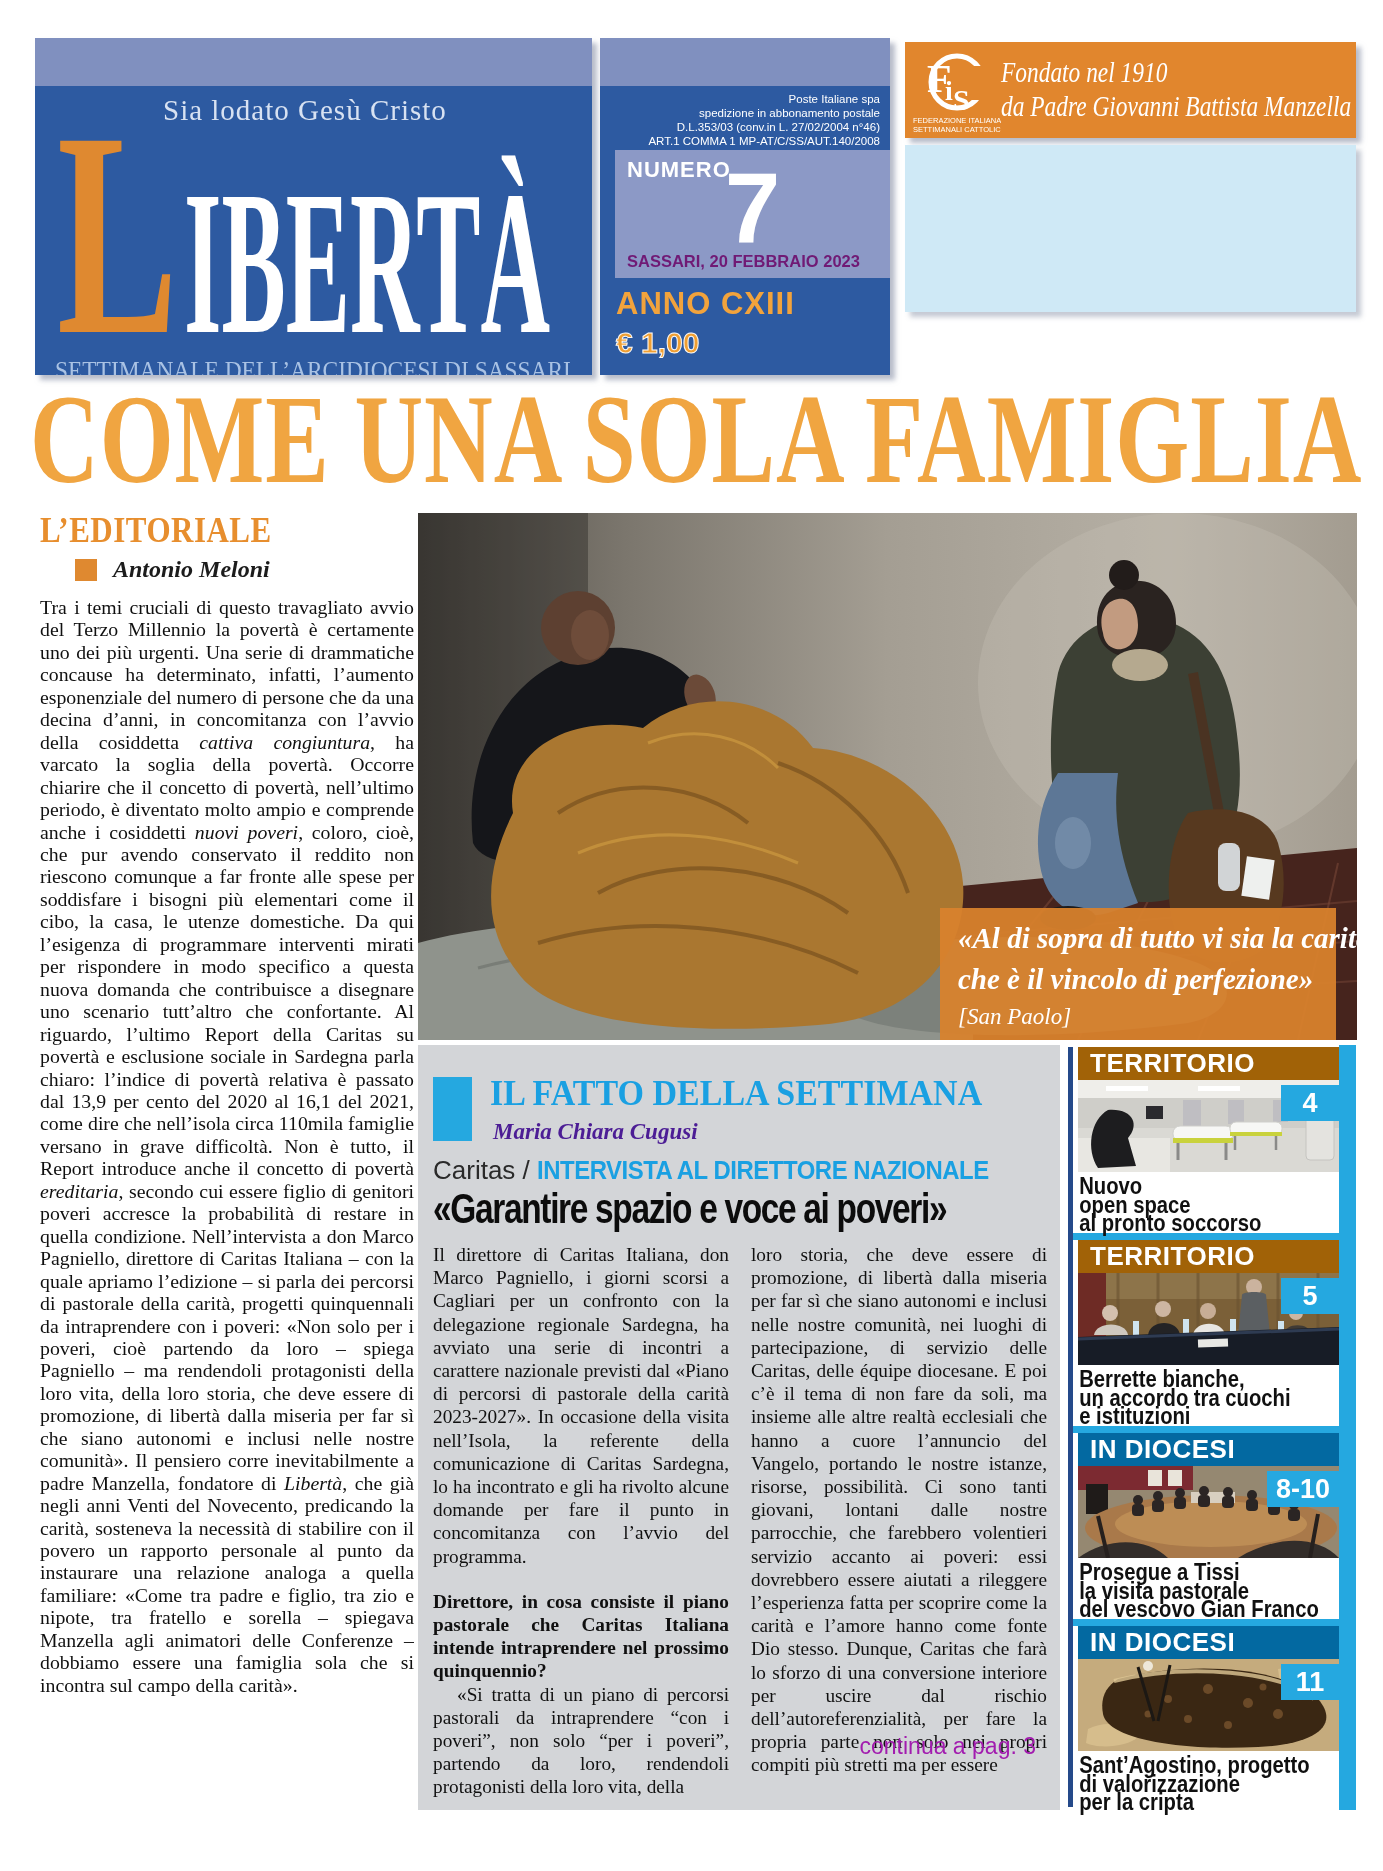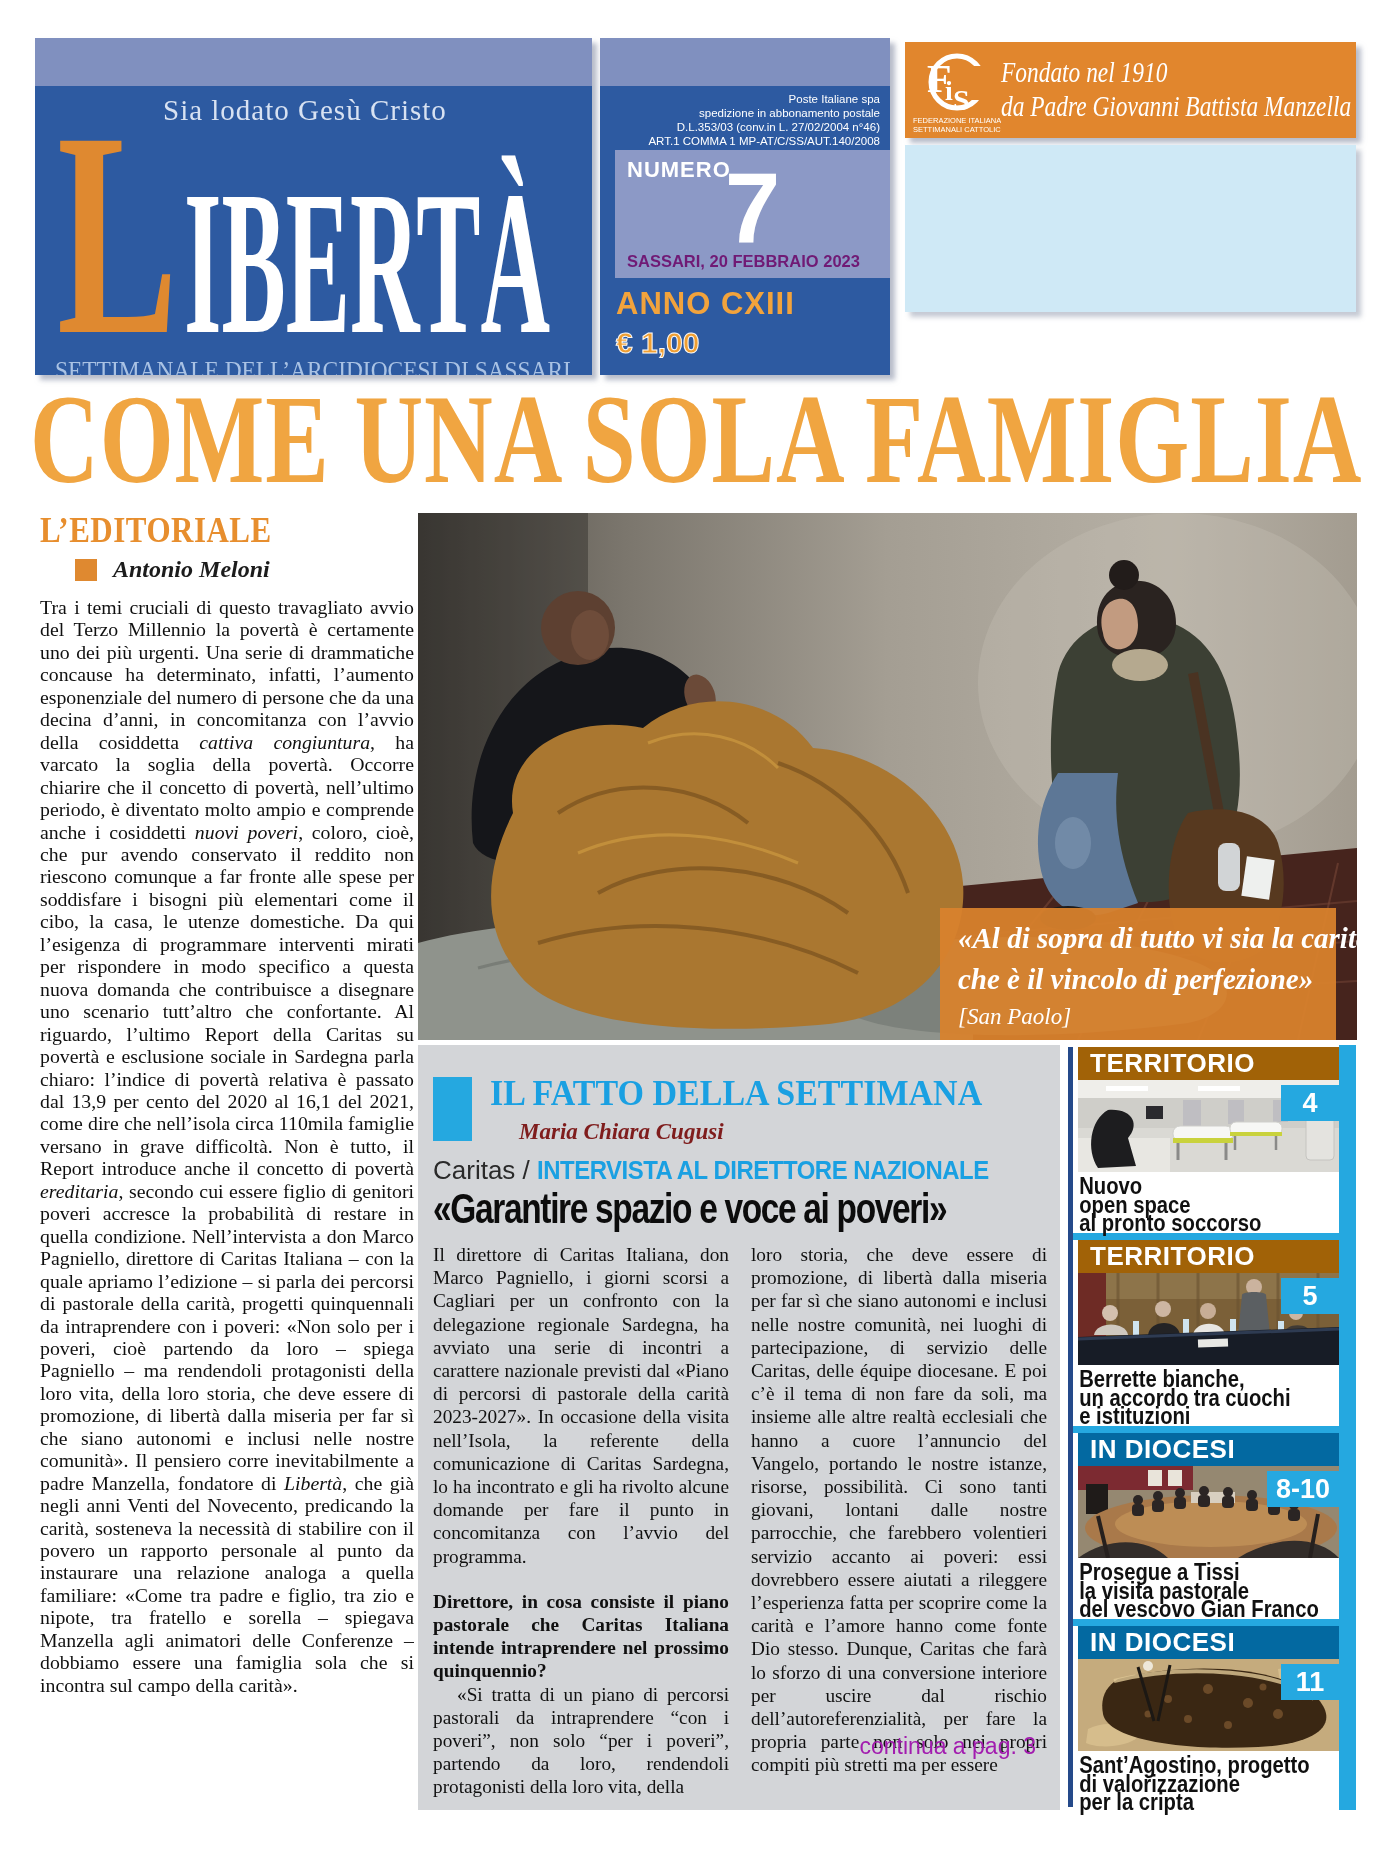--- a/index.html
+++ b/index.html
@@ -62,21 +62,21 @@
   .quote-box{position:absolute;left:522px;top:395px;width:396px;height:132px;box-sizing:border-box;
          background:rgba(217,130,45,.94);padding:10px 18px 0 18px;}
   .quote-line{color:#fff;font-weight:bold;font-style:italic;font-size:29px;line-height:41px;white-space:nowrap;}
   .quote-attr{color:#fff;font-style:italic;font-size:23px;line-height:30px;margin-top:2px;}
 
   
   .fatto{position:absolute;left:418px;top:1045px;width:642px;height:765px;background:#d3d5d8;}
   .cyan-sq{position:absolute;left:15px;top:32px;width:39px;height:64px;background:#25a8e0;}
   .fatto-head{position:absolute;left:72px;top:28px;color:#1aa0e2;font-weight:bold;font-size:34px;
          transform:scaleY(1.08);transform-origin:left top;}
-  .fatto-author{position:absolute;left:75px;top:74px;font-size:23px;font-weight:bold;font-style:italic;color:#7f1d1d;margin-left:26px;}
+  .fatto-author{position:absolute;left:75px;top:74px;font-size:23px;font-weight:bold;font-style:italic;color:#4c1d95;}
   .kicker{position:absolute;left:15px;top:110px;font-family:"Liberation Sans",sans-serif;
          font-size:26px;color:#2a2a2a;white-space:nowrap;}
   .kicker .hl{color:#1aa0e2;font-weight:bold;display:inline-block;transform:scaleX(.92);transform-origin:left;letter-spacing:-.5px;}
   .fatto-title{position:absolute;left:15px;top:140px;font-family:"Liberation Sans",sans-serif;
          font-weight:bold;font-size:38px;color:#0c0c0c;white-space:nowrap;letter-spacing:-1.5px;
          transform:scale(.88,1.12);transform-origin:left top;}
   .fatto-cols{position:absolute;left:15px;top:198px;width:614px;height:562px;display:flex;gap:22px;overflow:hidden;}
   .fcol{width:296px;font-size:19.3px;line-height:23.2px;text-align:justify;color:#101010;}
   .fcol p{margin:0;}
   .fcol p.bold{font-weight:bold;margin-top:22px;}

